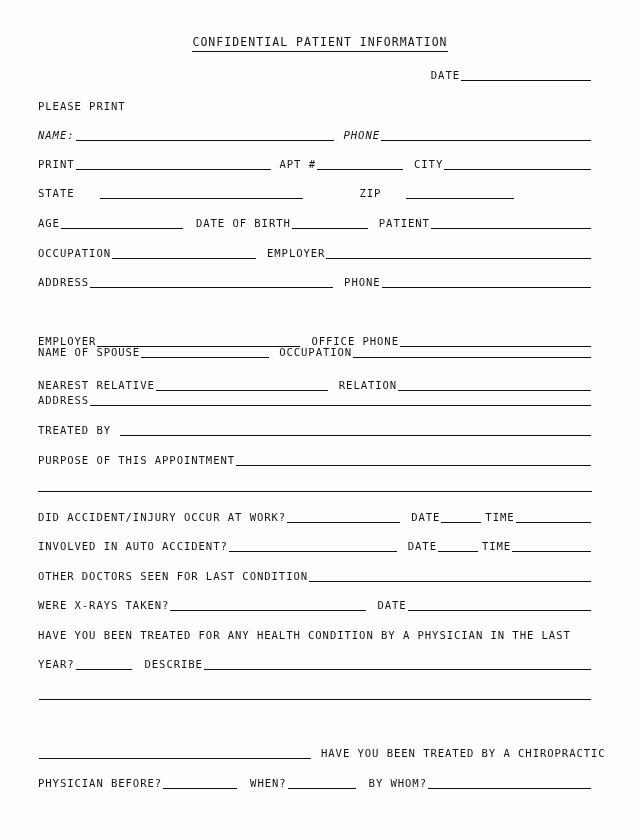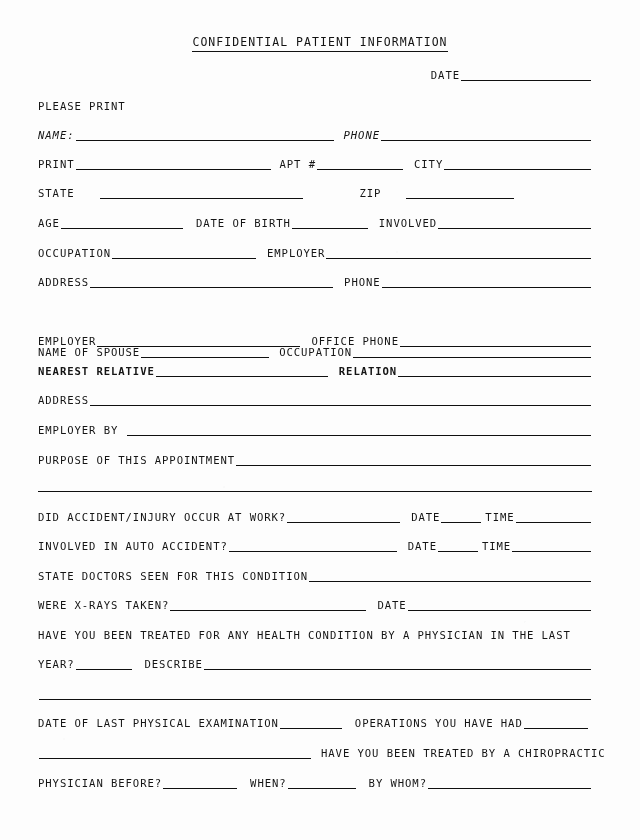--- a/index.html
+++ b/index.html
@@ -139,21 +139,21 @@
     <span class="blank" style="width:108px;"></span>
   </div>
 
   <div class="row" style="top:214px;">
     <span class="lbl">AGE</span>
     <span class="blank" style="width:122px;"></span>
     <span class="gap" style="width:12px;"></span>
     <span class="lbl">DATE OF BIRTH</span>
     <span class="blank" style="width:76px;"></span>
     <span class="gap" style="width:10px;"></span>
-    <span class="lbl">INVOLVED</span>
+    <span class="lbl">PATIENT</span>
     <span class="blank grow"></span>
   </div>
 
   <div class="row" style="top:244px;">
     <span class="lbl">OCCUPATION</span>
     <span class="blank" style="width:144px;"></span>
     <span class="gap" style="width:10px;"></span>
     <span class="lbl">EMPLOYER</span>
     <span class="blank grow"></span>
   </div>
@@ -175,35 +175,35 @@
   </div>
 
   <div class="row" style="top:332px;">
     <span class="lbl">EMPLOYER</span>
     <span class="blank" style="width:203px;"></span>
     <span class="gap" style="width:10px;"></span>
     <span class="lbl">OFFICE PHONE</span>
     <span class="blank grow"></span>
   </div>
 
-  <div class="row" style="top:362px;font-weight:bold;">
+  <div class="row" style="top:376px;">
     <span class="lbl">NEAREST RELATIVE</span>
     <span class="blank" style="width:172px;"></span>
     <span class="gap" style="width:10px;"></span>
     <span class="lbl">RELATION</span>
     <span class="blank grow"></span>
   </div>
 
   <div class="row" style="top:391px;">
     <span class="lbl">ADDRESS</span>
     <span class="blank grow"></span>
   </div>
 
   <div class="row" style="top:421px;">
-    <span class="lbl">EMPLOYER BY</span>
+    <span class="lbl">TREATED BY</span>
     <span class="gap" style="width:8px;"></span>
     <span class="blank grow"></span>
   </div>
 
   <div class="row" style="top:451px;">
     <span class="lbl">PURPOSE OF THIS APPOINTMENT</span>
     <span class="blank grow"></span>
   </div>
 
   <div class="rule" style="top:491px;"></div>
@@ -224,21 +224,21 @@
     <span class="blank" style="width:168px;"></span>
     <span class="gap" style="width:10px;"></span>
     <span class="lbl">DATE</span>
     <span class="blank" style="width:40px;"></span>
     <span class="gap" style="width:3px;"></span>
     <span class="lbl">TIME</span>
     <span class="blank grow"></span>
   </div>
 
   <div class="row" style="top:567px;">
-    <span class="lbl">STATE DOCTORS SEEN FOR THIS CONDITION</span>
+    <span class="lbl">OTHER DOCTORS SEEN FOR LAST CONDITION</span>
     <span class="blank grow"></span>
   </div>
 
   <div class="row" style="top:596px;">
     <span class="lbl">WERE X-RAYS TAKEN?</span>
     <span class="blank" style="width:196px;"></span>
     <span class="gap" style="width:10px;"></span>
     <span class="lbl">DATE</span>
     <span class="blank grow"></span>
   </div>
@@ -252,27 +252,20 @@
     <span class="blank" style="width:56px;"></span>
     <span class="gap" style="width:12px;"></span>
     <span class="lbl">DESCRIBE</span>
     <span class="blank grow"></span>
   </div>
 
   <div class="row" style="top:685px;">
     <span class="blank grow"></span>
   </div>
 
-  <div class="row" style="top:714px;">
-    <span class="lbl">DATE OF LAST PHYSICAL EXAMINATION</span>
-    <span class="blank" style="width:62px;"></span>
-    <span class="gap" style="width:12px;"></span>
-    <span class="lbl">OPERATIONS YOU HAVE HAD</span>
-    <span class="blank" style="width:64px;"></span>
-  </div>
 
   <div class="row" style="top:774px;">
     <span class="lbl">PHYSICIAN BEFORE?</span>
     <span class="blank" style="width:74px;"></span>
     <span class="gap" style="width:12px;"></span>
     <span class="lbl">WHEN?</span>
     <span class="blank" style="width:68px;"></span>
     <span class="gap" style="width:12px;"></span>
     <span class="lbl">BY WHOM?</span>
     <span class="blank grow"></span>

